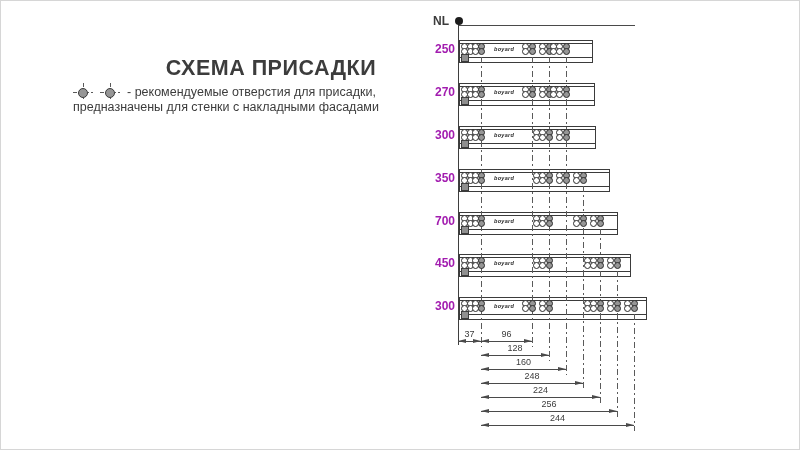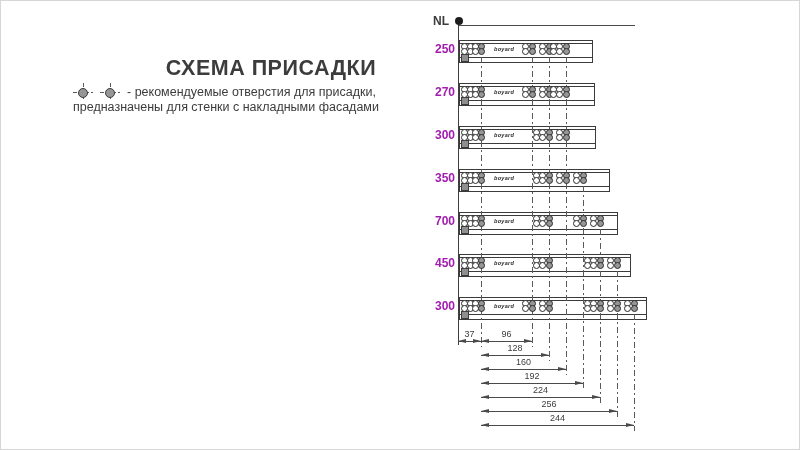--- a/index.html
+++ b/index.html
@@ -290,21 +290,21 @@
       <div class="arr l" style="left: 480px; top: 352px;"></div>
       <div class="arr r" style="left: 540px; top: 352px;"></div>
       <div class="dim-label" style="left: 514px; top: 342px;">128</div>
       <div class="dim-line" style="left: 480px; top: 368px; width: 85px;"></div>
       <div class="arr l" style="left: 480px; top: 366px;"></div>
       <div class="arr r" style="left: 557px; top: 366px;"></div>
       <div class="dim-label" style="left: 522.5px; top: 356px;">160</div>
       <div class="dim-line" style="left: 480px; top: 382px; width: 102px;"></div>
       <div class="arr l" style="left: 480px; top: 380px;"></div>
       <div class="arr r" style="left: 574px; top: 380px;"></div>
-      <div class="dim-label" style="left: 531px; top: 370px;">192</div>
+      <div class="dim-label" style="left: 531px; top: 370px;">248</div>
       <div class="dim-line" style="left: 480px; top: 396px; width: 119px;"></div>
       <div class="arr l" style="left: 480px; top: 394px;"></div>
       <div class="arr r" style="left: 591px; top: 394px;"></div>
       <div class="dim-label" style="left: 539.5px; top: 384px;">224</div>
       <div class="dim-line" style="left: 480px; top: 410px; width: 136px;"></div>
       <div class="arr l" style="left: 480px; top: 408px;"></div>
       <div class="arr r" style="left: 608px; top: 408px;"></div>
       <div class="dim-label" style="left: 548px; top: 398px;">256</div>
       <div class="dim-line" style="left: 480px; top: 424px; width: 153px;"></div>
       <div class="arr l" style="left: 480px; top: 422px;"></div>

